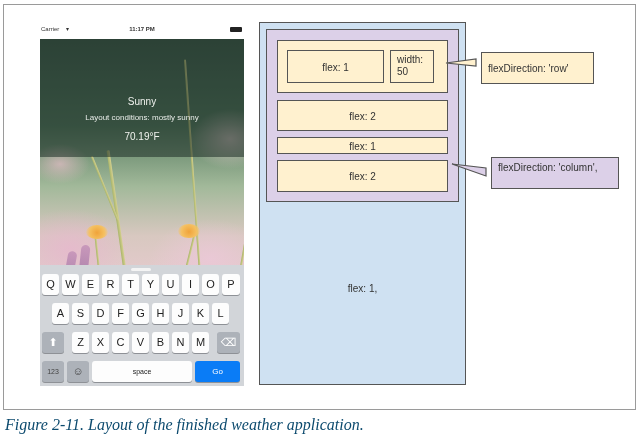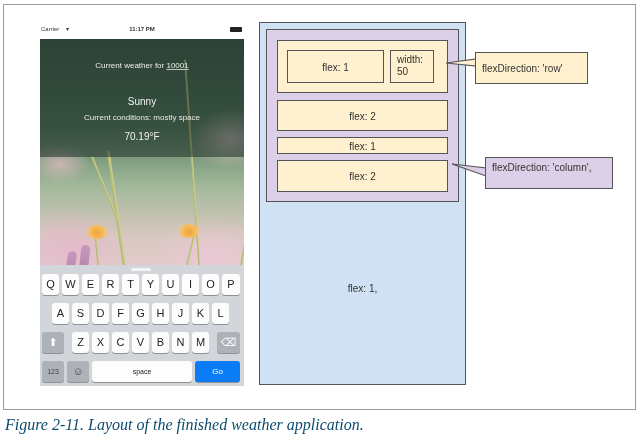--- a/index.html
+++ b/index.html
@@ -54,21 +54,21 @@
   .y-row { left: 277px; top: 40px; width: 171px; height: 53px; }
   .y-flex1a { left: 287px; top: 50px; width: 97px; height: 33px; }
   .y-w50 { left: 390px; top: 50px; width: 44px; height: 33px; }
   .y-flex2a { left: 277px; top: 100px; width: 171px; height: 31px; }
   .y-flex1b { left: 277px; top: 137px; width: 171px; height: 17px; }
   .y-flex2b { left: 277px; top: 160px; width: 171px; height: 32px; }
   .lbl { position: absolute; left: 0; right: 0; top: 50%; transform: translateY(-50%); text-align: center; font-size: 10px; color: #333; }
   .lbl-left { position: absolute; left: 6px; top: 3px; font-size: 10px; line-height: 12px; color: #333; text-align: left; }
   .blue-label { position: absolute; left: 259px; width: 207px; top: 283px; text-align: center; font-size: 10px; line-height: 12px; color: #333; }
 
-  .callout { position: absolute; border: 1.5px solid #555; font-size: 10px; color: #333; line-height: 12px; }
+  .callout { position: absolute; border: 1.5px solid #555; font-size: 10px; color: #333; line-height: 12px; margin-left: 6px; }
   .callout-row { left: 475px; top: 52px; width: 113px; height: 32px; background: #fff1cf; padding: 10px 0 0 6px; }
   .callout-col { left: 485px; top: 157px; width: 128px; height: 32px; background: #dcd0e8; padding: 4px 0 0 6px; }
   svg.leaders { position: absolute; left: 0; top: 0; width: 640px; height: 447px; pointer-events: none; }
 
   .caption { position: absolute; left: 5px; top: 416px; font-family: "Liberation Serif", serif; font-style: italic; font-size: 16px; color: #0c4a6e; }
 </style>
 </head>
 <body>
 
 <div class="frame"></div>
@@ -88,26 +88,22 @@
     <div class="stem" style="left:196px; top:170px; width:2px; height:80px; transform:rotate(10deg);"></div>
     <div class="stem" style="left:140px; top:190px; width:1.5px; height:60px; transform:rotate(14deg);"></div>
     <div class="stem" style="left:60px; top:195px; width:1.5px; height:55px; transform:rotate(-6deg);"></div>
     <div class="flower" style="left:46px; top:186px;"></div>
     <div class="flower" style="left:138px; top:185px;"></div>
     <div class="lupin" style="left:26px; top:212px; transform:rotate(10deg);"></div>
     <div class="lupin" style="left:40px; top:206px; transform:rotate(6deg);"></div>
     <div class="overlay"></div>
   </div>
 
-  <div class="wx-label">
-    <span>Current weather for</span>
-    <span class="wx-zip">10001</span>
-  </div>
   <div class="wx-cond">Sunny</div>
-  <div class="wx-desc">Current conditions: mostly space</div>
+  <div class="wx-desc">Layout conditions: mostly sunny</div>
   <div class="wx-temp">70.19°F</div>
 
   <div class="keyboard">
     <div class="kbd-handle"></div>
     <div class="krow" style="top:9px;">
       <div class="key" style="left:2px;width:17px;">Q</div>
       <div class="key" style="left:22px;width:17px;">W</div>
       <div class="key" style="left:42px;width:17px;">E</div>
       <div class="key" style="left:62px;width:17px;">R</div>
       <div class="key" style="left:82px;width:17px;">T</div>

